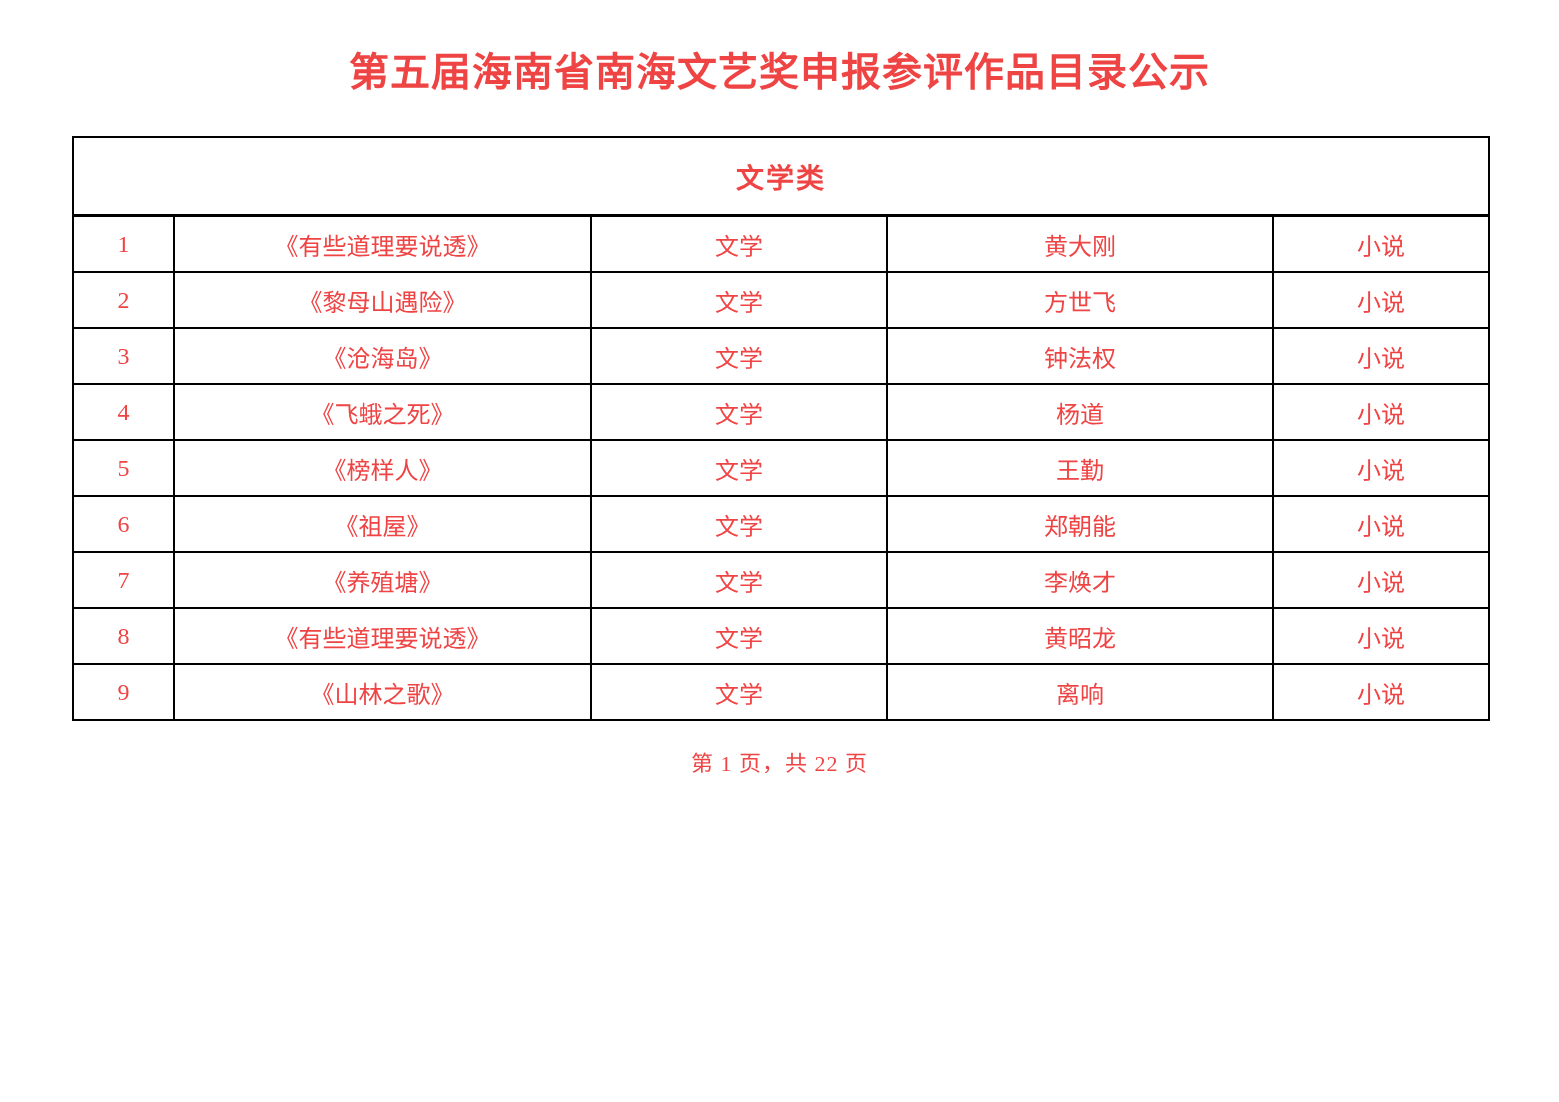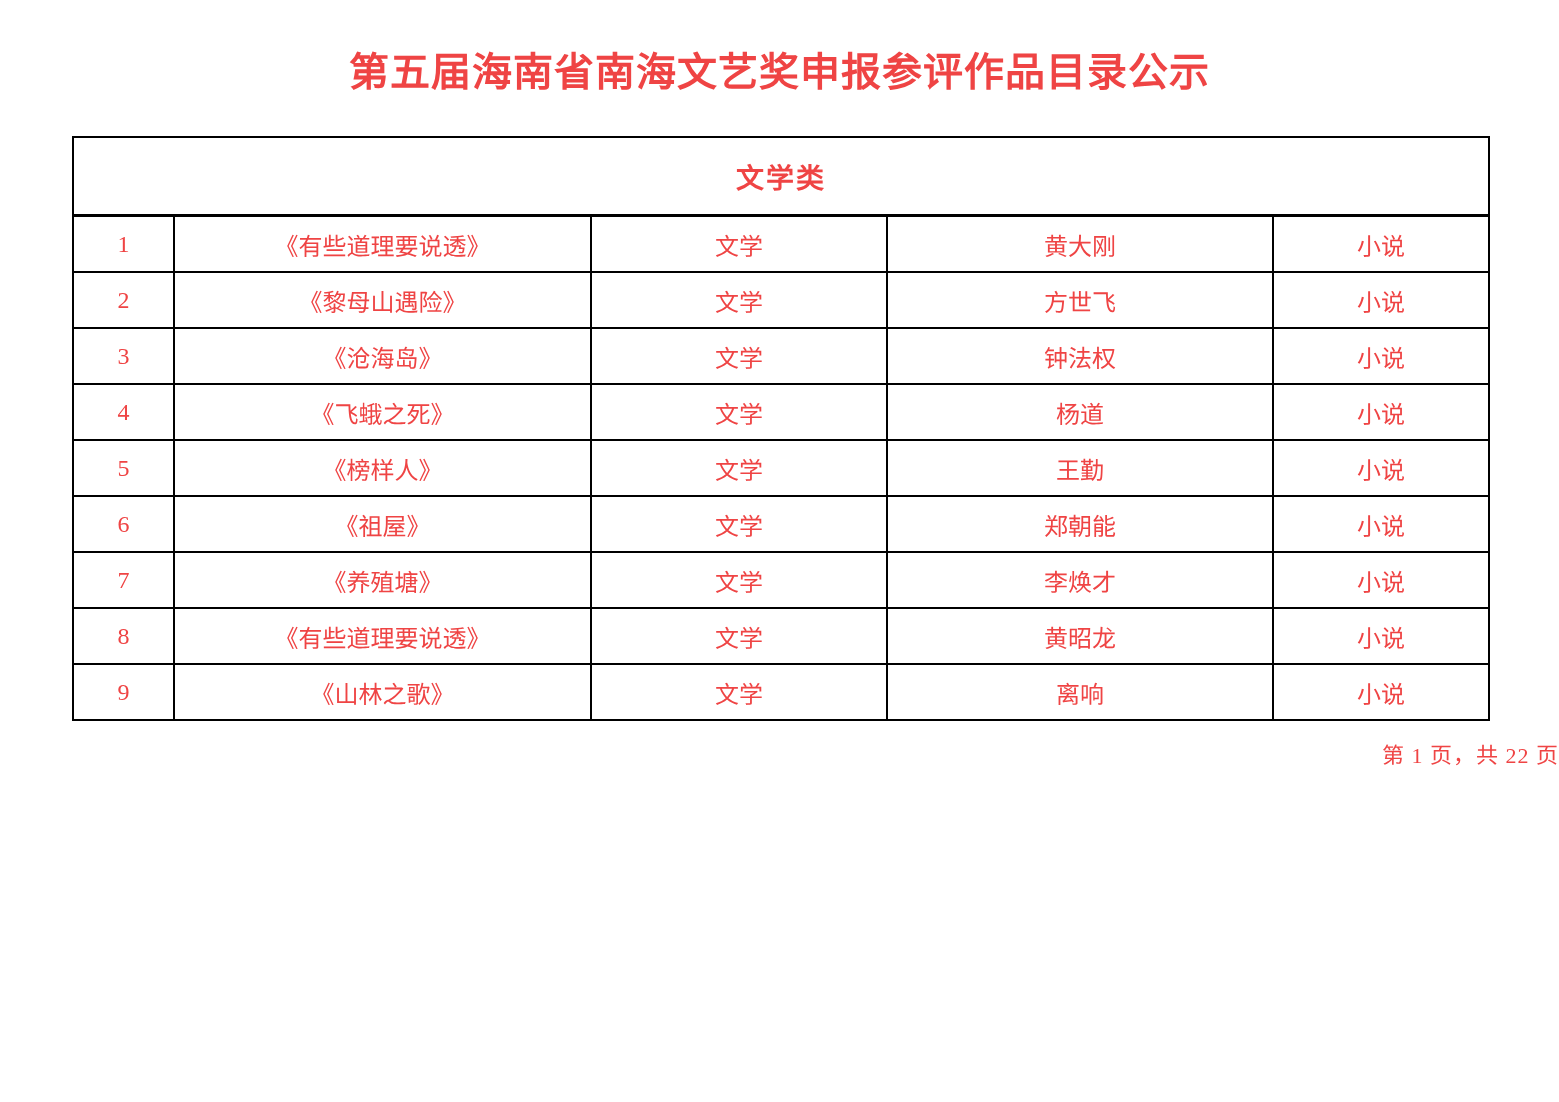--- a/index.html
+++ b/index.html
@@ -63,22 +63,22 @@
     letter-spacing: 2px;
     border-bottom-width: 3px;
   }
   tr.header-row th {
     height: 56px;
   }
   tr.data-row td {
     height: 54px;
   }
   .page-footer {
-    margin-top: 16px;
-    text-align: right;
+    margin-top: 24px;
+    text-align: center;
     font-size: 22px;
     letter-spacing: 1px;
   }
 </style>
 </head>
 <body>
 
 <div class="page">
 
   <h1 class="doc-title">第五届海南省南海文艺奖申报参评作品目录公示</h1>

